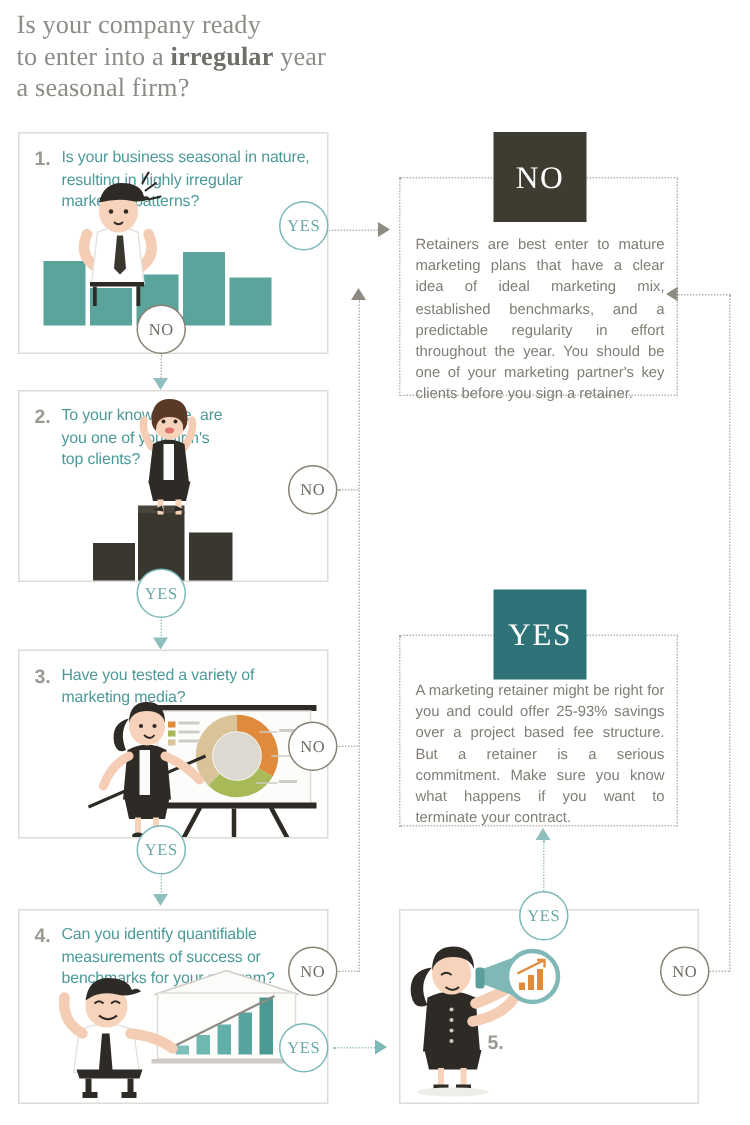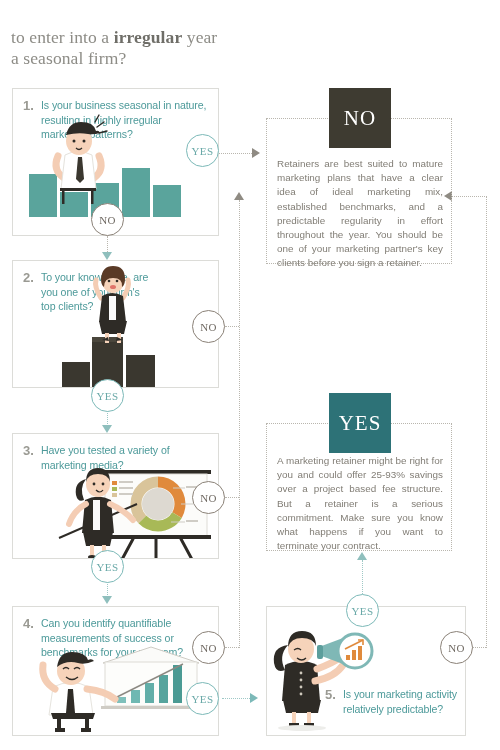--- a/index.html
+++ b/index.html
@@ -74,21 +74,21 @@
   .ill{position:absolute;}
   .bar{position:absolute;background:#5aa49c;}
   .dbar{position:absolute;background:#3a372f;}
 </style>
 </head>
 <body>
 
 <div class="stage">
 
   <div class="title">
-    <br>
+    <span>Is your company ready</span><br>
     <span>to enter into a </span><b>irregular</b><span> year</span><br>
     <span>a seasonal firm?</span>
   </div>
 
   <div class="dh" style="left:218px;top:153px;width:36px;"></div>
   <div class="arr r" style="left:252px;top:148px;"></div>
 
   <div class="dv" style="left:107px;top:236px;height:18px;"></div>
   <div class="arr d t dt" style="left:102px;top:252px;border-top-color:#8fbfbd;"></div>
 
@@ -285,21 +285,20 @@
         <path d="M61 62 q3 -3 6 0" stroke="#2e2b26" stroke-width="1.4" fill="none"></path>
         <path d="M53 70 q6 5 12 0" stroke="#2e2b26" stroke-width="1.4" fill="none"></path>
       </svg>
     </div>
   </div>
   <div class="bub no" style="left:192px;top:631px;width:33px;height:33px;">NO</div>
   <div class="bub yes" style="left:186px;top:682px;width:33px;height:33px;">YES</div>
 
   <div class="qcard" style="left:266px;top:606px;width:200px;height:130px;">
     <div class="qnum" style="left:58px;top:80px;">5.</div>
-    <div class="qtext" style="left:76px;top:80px;width:116px;">Is your marketing activity relatively predictable?</div>
     <div class="ill" style="left:0;top:0;width:198px;height:128px;">
       <svg width="198" height="128" style="position:absolute;left:0;top:0;">
 
         <path d="M18 58 q16 -8 32 0 l3 36 h-38 z" fill="#2e2b26"></path>
         <circle cx="34" cy="66" r="1.4" fill="#cfc9bd"></circle>
         <circle cx="34" cy="73" r="1.4" fill="#cfc9bd"></circle>
         <circle cx="34" cy="80" r="1.4" fill="#cfc9bd"></circle>
         <circle cx="34" cy="87" r="1.4" fill="#cfc9bd"></circle>
         <path d="M16 93 h38 l-3 13 h-32 z" fill="#2e2b26"></path>
         <rect x="25" y="105" width="4" height="13" fill="#f6d3ba"></rect>
@@ -326,21 +325,21 @@
         <rect x="91" y="39" width="4" height="14" fill="#e08a3c"></rect>
         <path d="M78 42 L96 33" stroke="#e08a3c" stroke-width="1.6"></path>
         <path d="M96 33 l-5 0 l5 0 l0 5" stroke="#e08a3c" stroke-width="1.6" fill="none"></path>
       </svg>
     </div>
   </div>
   <div class="bub yes" style="left:346px;top:594px;width:33px;height:33px;">YES</div>
   <div class="bub no" style="left:440px;top:631px;width:33px;height:33px;">NO</div>
 
   <div class="panel" style="left:266px;top:118px;width:186px;height:146px;">
-    <div class="ptext" style="left:10px;top:38px;width:166px;">Retainers are best suited to mature marketing plans that have a clear idea of ideal marketing mix, established benchmarks, and a predictable regularity in effort throughout the year. You should be one of your marketing partner's key clients before you sign a retainer.</div>
+    <div class="ptext" style="left:10px;top:38px;width:166px;">Retainers are best enter to mature marketing plans that have a clear idea of ideal marketing mix, established benchmarks, and a predictable regularity in effort throughout the year. You should be one of your marketing partner's key clients before you sign a retainer.</div>
   </div>
   <div class="cap no" style="position:absolute;left:329px;top:88px;width:62px;height:60px;display:flex;align-items:center;justify-content:center;font-family:'Liberation Serif',serif;font-size:21px;color:#fff;letter-spacing:1px;background:#3e3b31;">NO</div>
 
   <div class="panel" style="left:266px;top:423px;width:186px;height:128px;">
     <div class="ptext" style="left:10px;top:30px;width:166px;">A marketing retainer might be right for you and could offer 25-93% savings over a project based fee structure. But a retainer is a serious commitment. Make sure you know what happens if you want to terminate your contract.</div>
   </div>
   <div class="cap yes" style="position:absolute;left:329px;top:393px;width:62px;height:60px;display:flex;align-items:center;justify-content:center;font-family:'Liberation Serif',serif;font-size:21px;color:#fff;letter-spacing:1px;background:#2d7277;">YES</div>
 
 </div>
 

